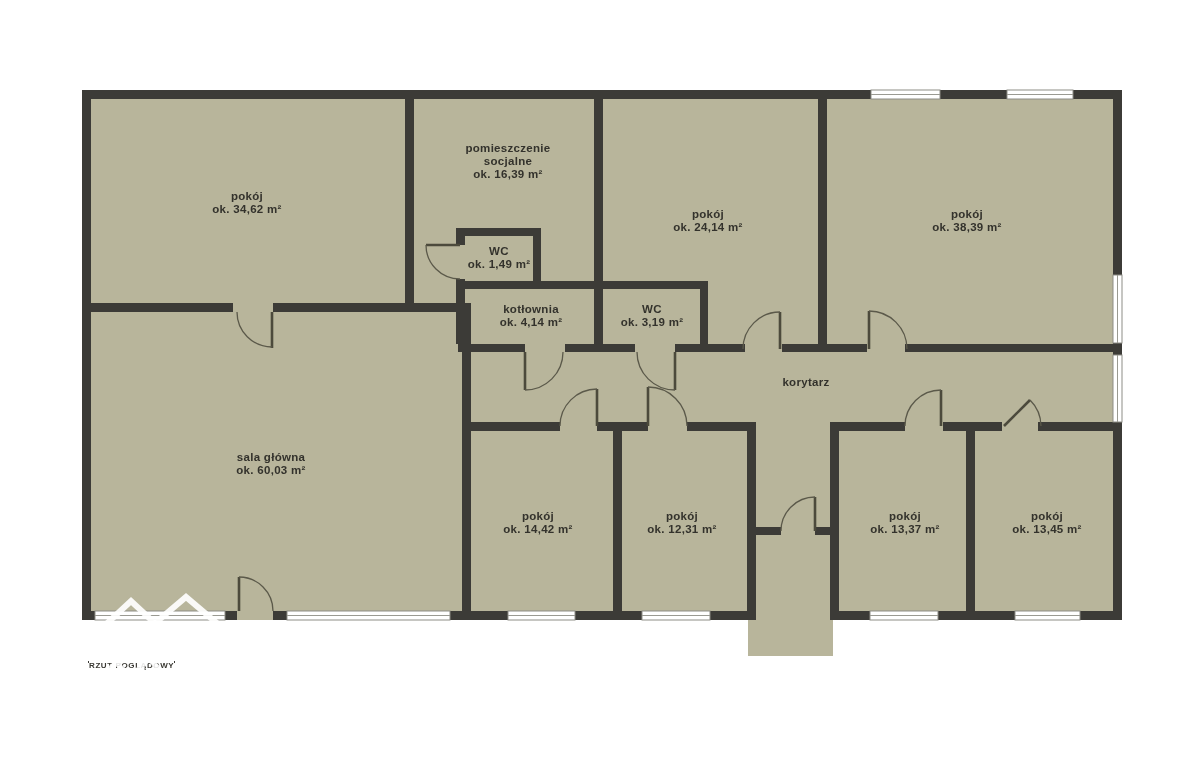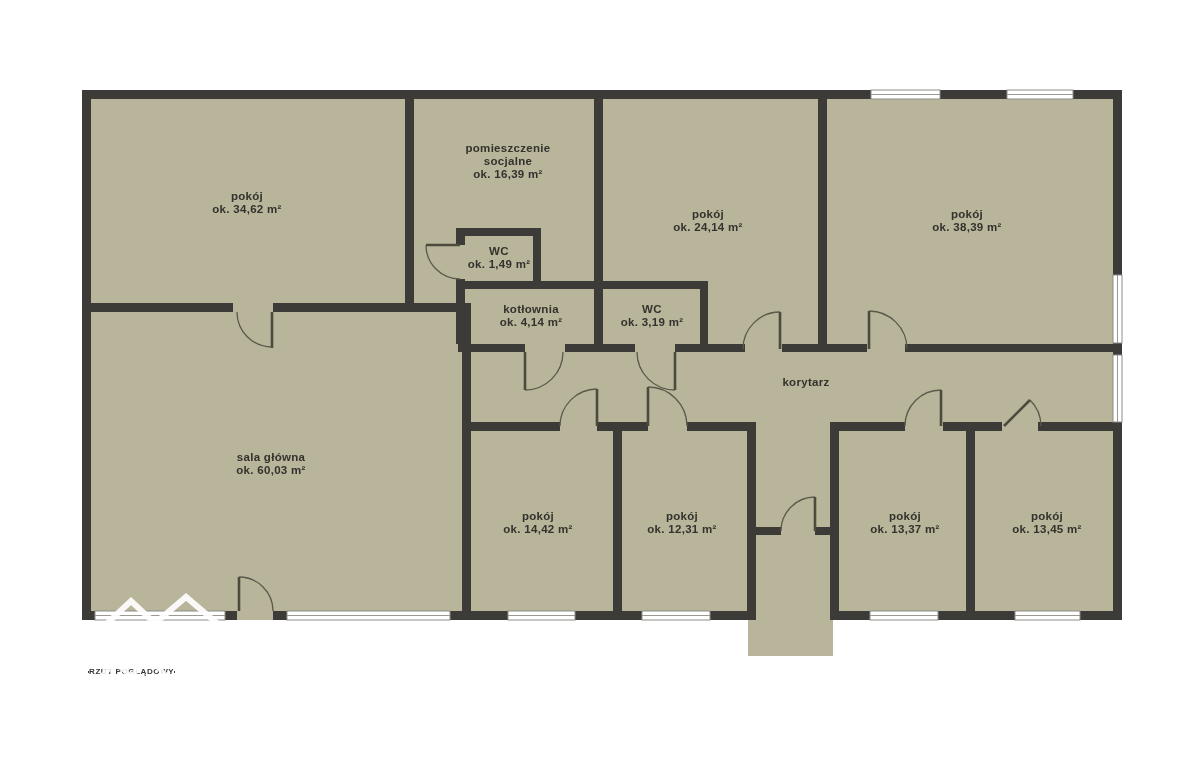--- a/index.html
+++ b/index.html
@@ -15,21 +15,21 @@
   .wall{fill:var(--wall,#3c3b37);}
   .win{fill:#ffffff;stroke:#8d8d86;stroke-width:1;}
   .winline{stroke:#9a9a92;stroke-width:1;}
   .leaf{stroke:var(--line,#4c4a3c);stroke-width:2.6;fill:none;stroke-linecap:butt;}
   .arc{stroke:#5b594a;stroke-width:1.3;fill:none;}
   .room-label{fill:var(--text,#33322c);font-size:11.5px;font-weight:700;letter-spacing:0.3px;text-anchor:middle;}
   .wm{stroke:#ffffff;stroke-width:6;fill:none;opacity:0.92;stroke-linejoin:miter;}
   .wm2{stroke:#ffffff;stroke-width:5;fill:none;opacity:0.88;}
   #badge{
     position:absolute;left:88px;top:661px;width:86px;height:21px;
-    display:flex;align-items:center;
+    display:flex;align-items:flex-start;
   }
   #badge .bracket{width:5px;border:1.5px solid #3a3933;}
   #badge .bracket.l{border-right:none;}
   #badge .bracket.r{border-left:none;}
   #badge .badge-text{
     flex:1;display:flex;align-items:center;justify-content:center;
     font-size:8px;font-weight:700;letter-spacing:0.6px;color:#3a3933;white-space:nowrap;
   }
   #badge-wm{position:absolute;left:92px;top:655px;pointer-events:none;}
 </style>

